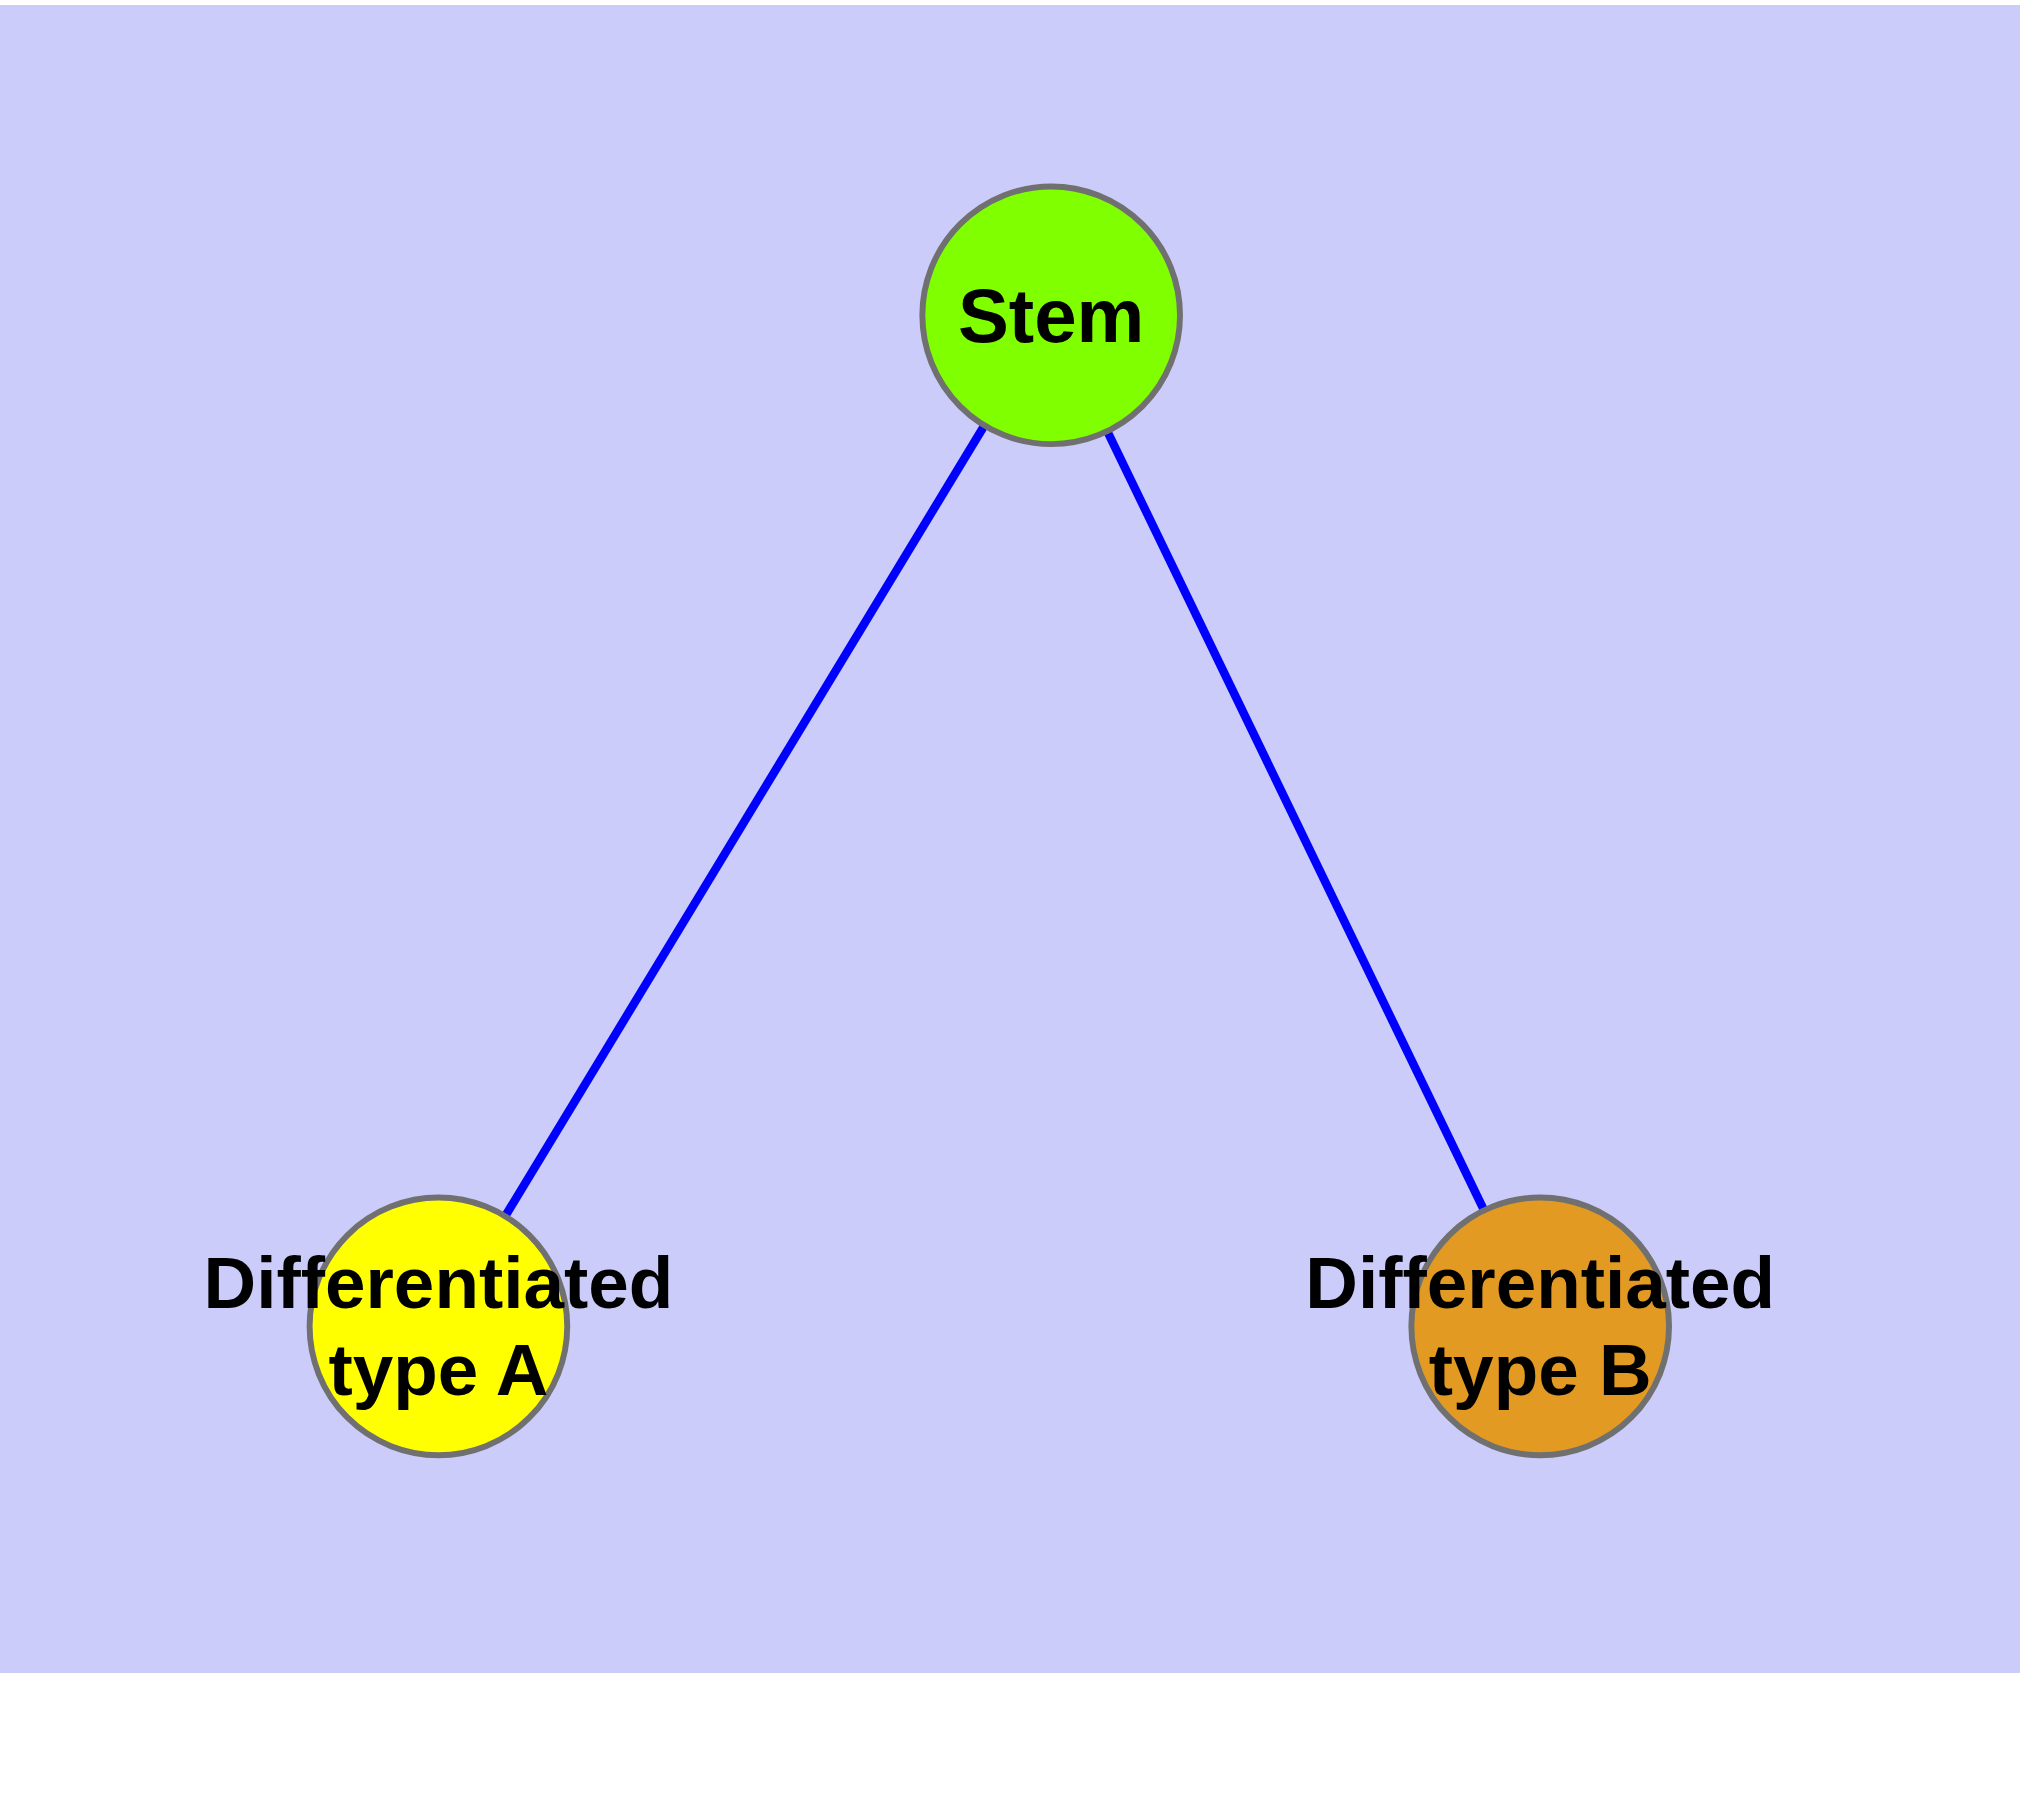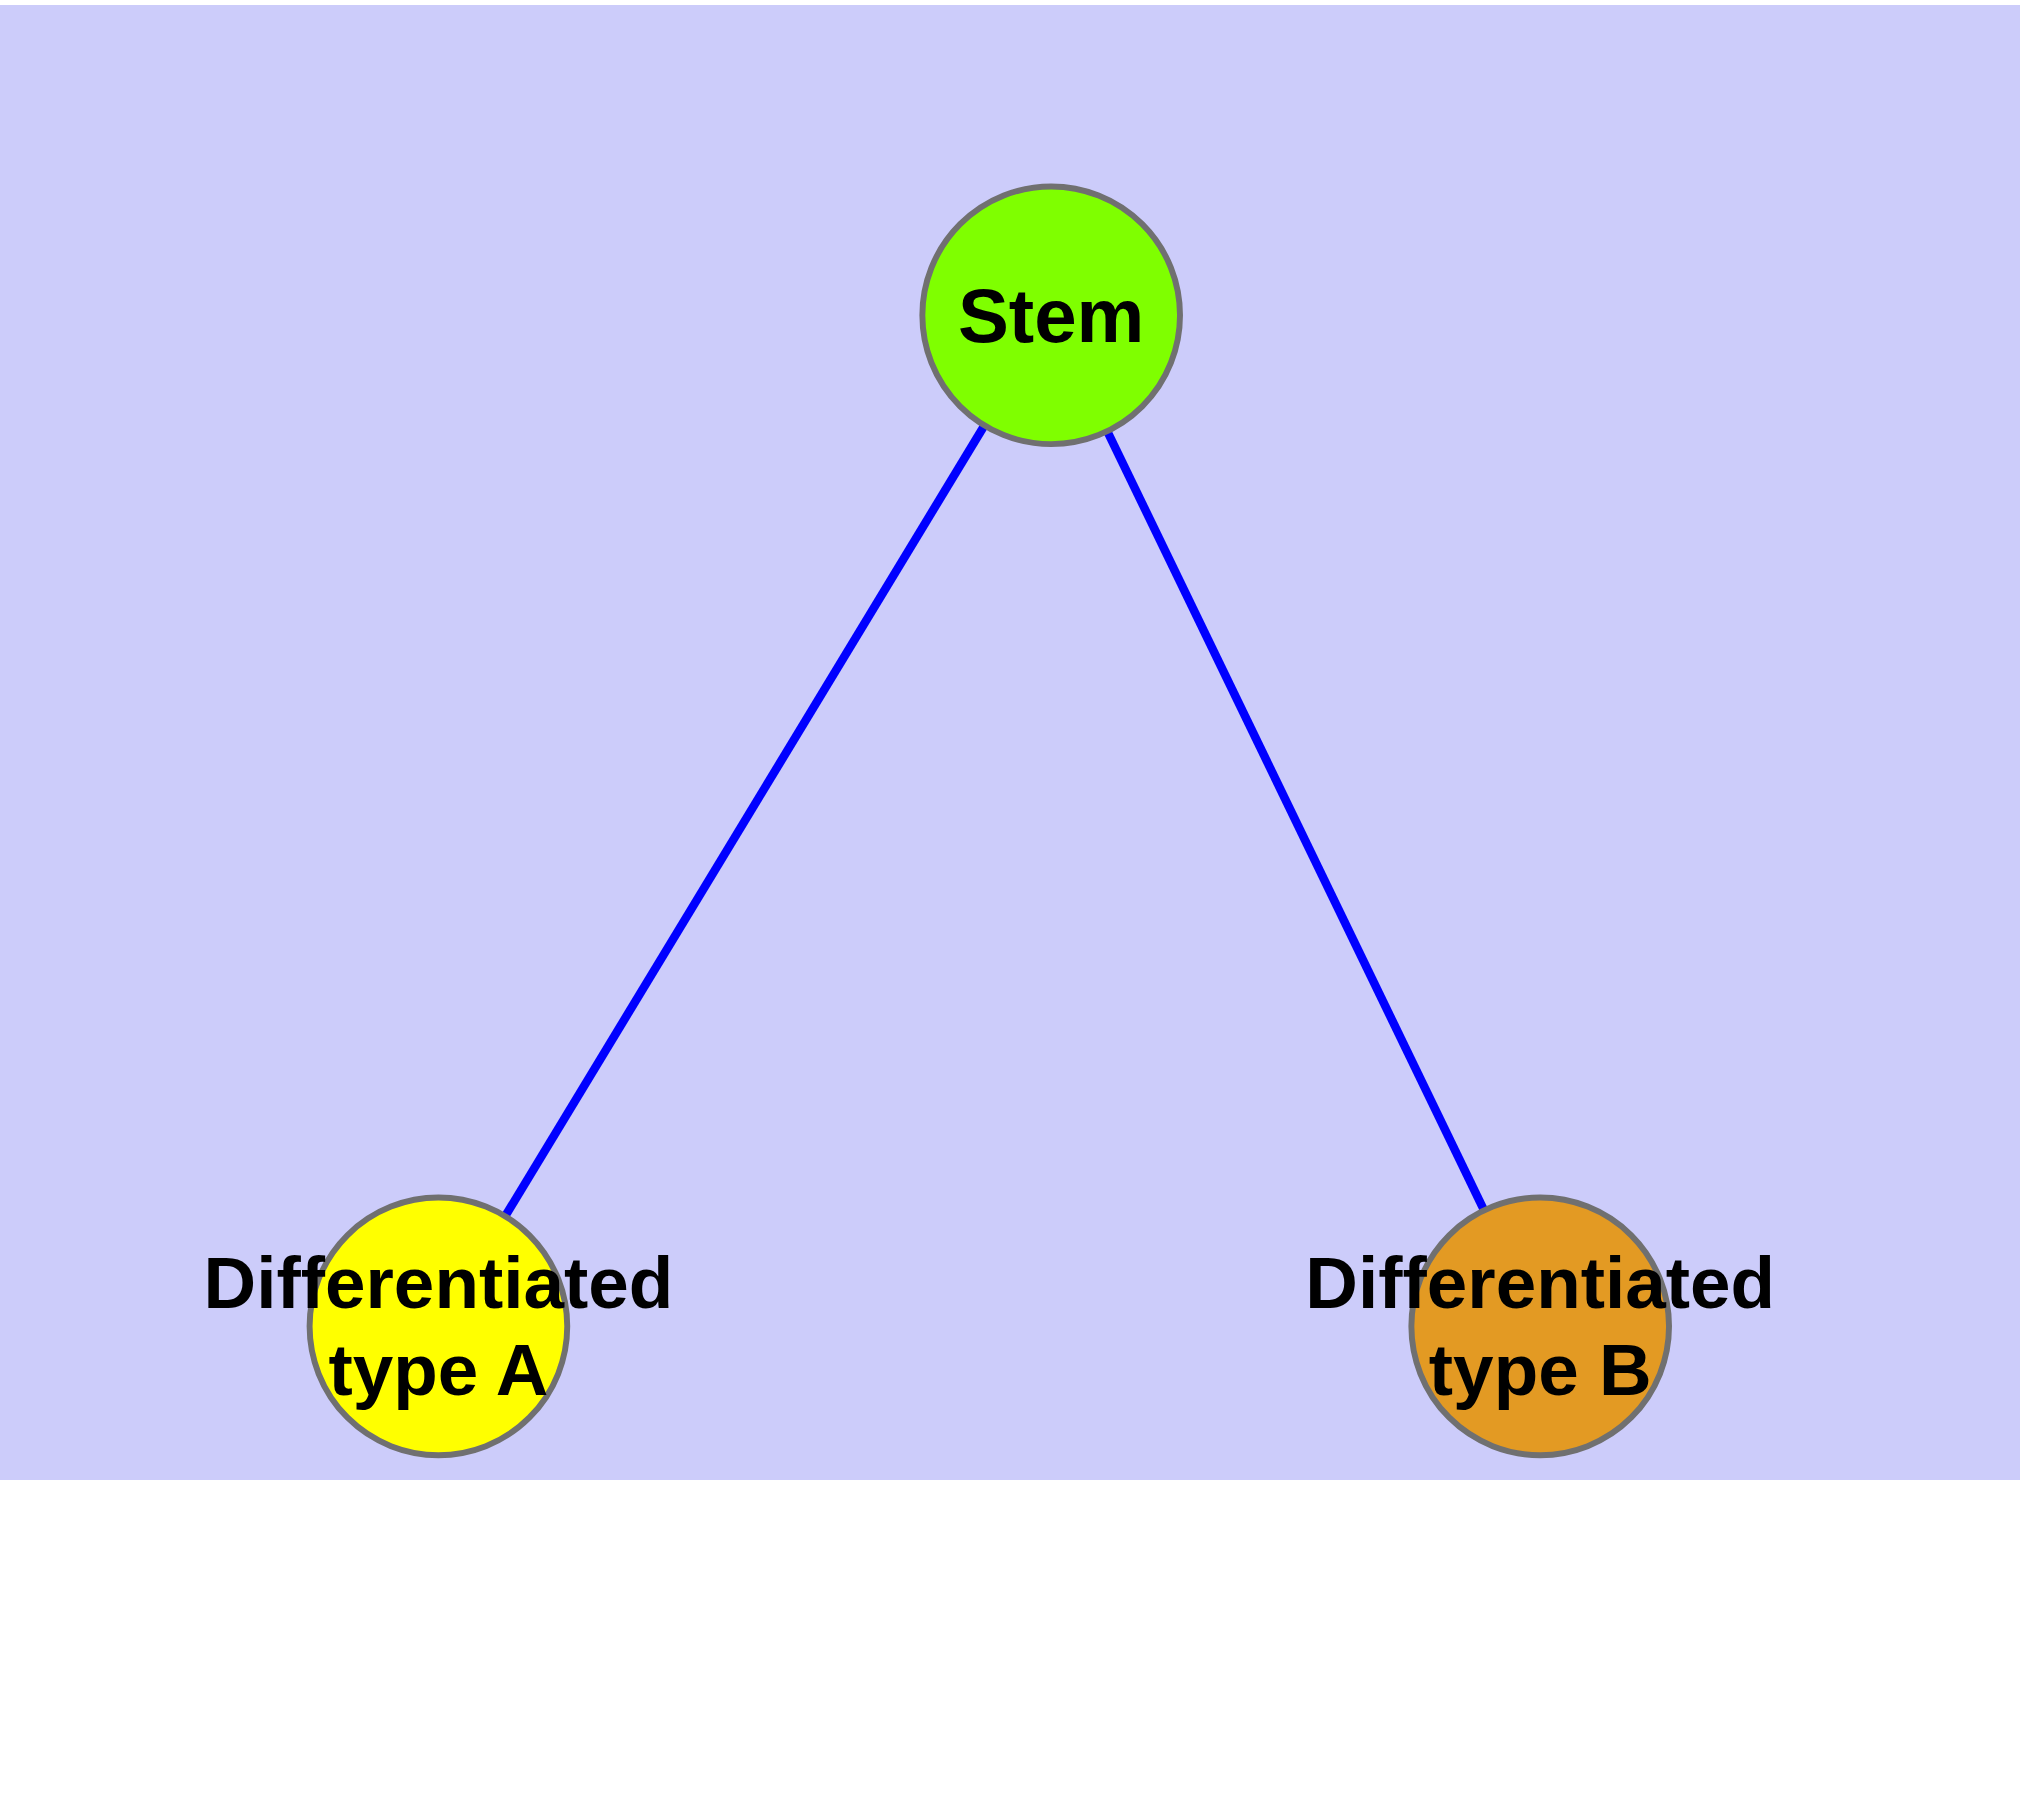--- a/index.html
+++ b/index.html
@@ -7,21 +7,21 @@
     margin: 0;
     padding: 0;
     background: #ffffff;
   }
   body {
     font-family: "Liberation Sans", sans-serif;
   }
   #canvas {
     position: relative;
     width: 2021px;
-    height: 1480px;
+    height: 1673px;
     overflow: hidden;
     background: #ccccfa;
   }
   #graph-svg {
     position: absolute;
     left: 0;
     top: 0;
     width: 2021px;
     height: 1812px;
     display: block;

